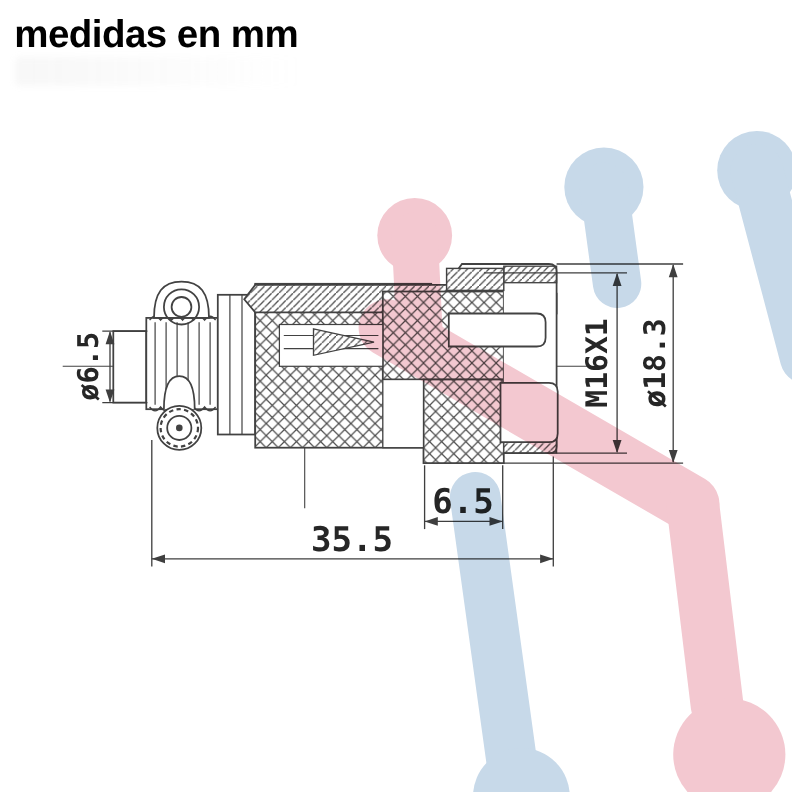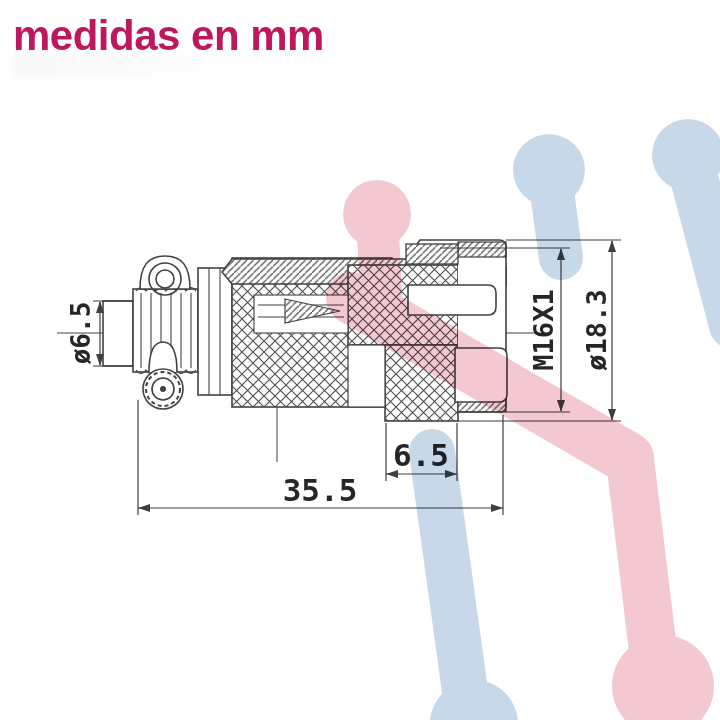--- a/index.html
+++ b/index.html
@@ -1,18 +1,18 @@
 <!DOCTYPE html>
 <html><head>
 <meta charset="utf-8">
 <style>
   html,body{margin:0;padding:0;background:#ffffff;}
   .stage{position:relative;width:720px;height:720px;background:#ffffff;overflow:hidden;
          font-family:"Liberation Sans", sans-serif;}
-  .title{position:absolute;left:13px;top:12px;font-size:42px;font-weight:700;color:#be185d;
+  .title{position:absolute;left:13px;top:12px;font-size:35px;font-weight:700;color:#000000;
          letter-spacing:-0.5px;font-family:"Liberation Sans", sans-serif;}
   .ghost{position:absolute;left:14px;top:52px;width:260px;height:26px;
          background:linear-gradient(90deg,rgba(180,180,180,.10),rgba(200,200,200,.05) 60%,rgba(255,255,255,0));
          filter:blur(3px);border-radius:4px;}
   svg{position:absolute;left:0;top:0;}
   .wm{mix-blend-mode:multiply;}
   text.dim{font-family:"DejaVu Sans Mono", monospace;font-weight:700;fill:#262626;}
 </style>
 </head>
 <body>

